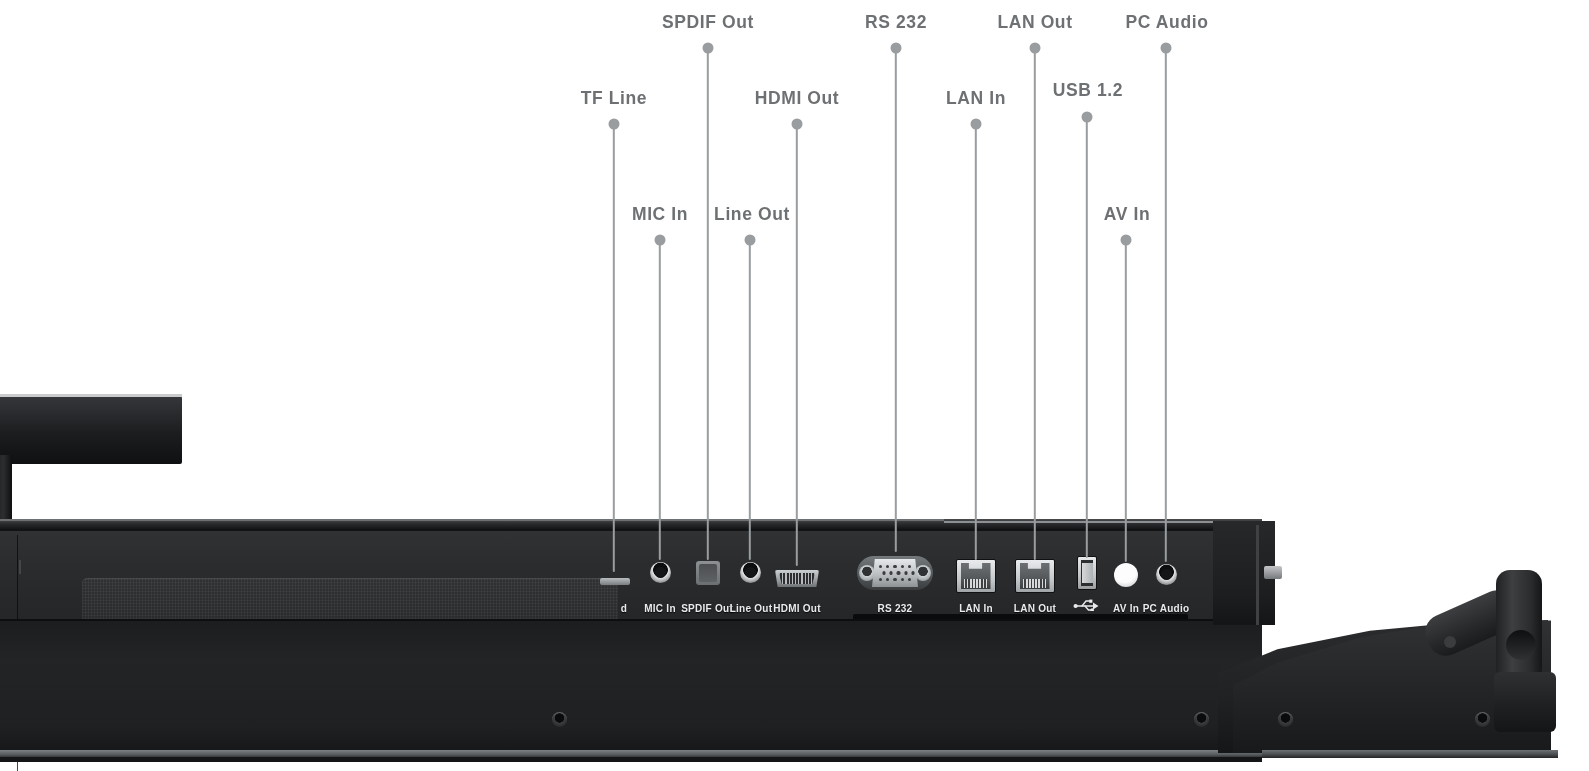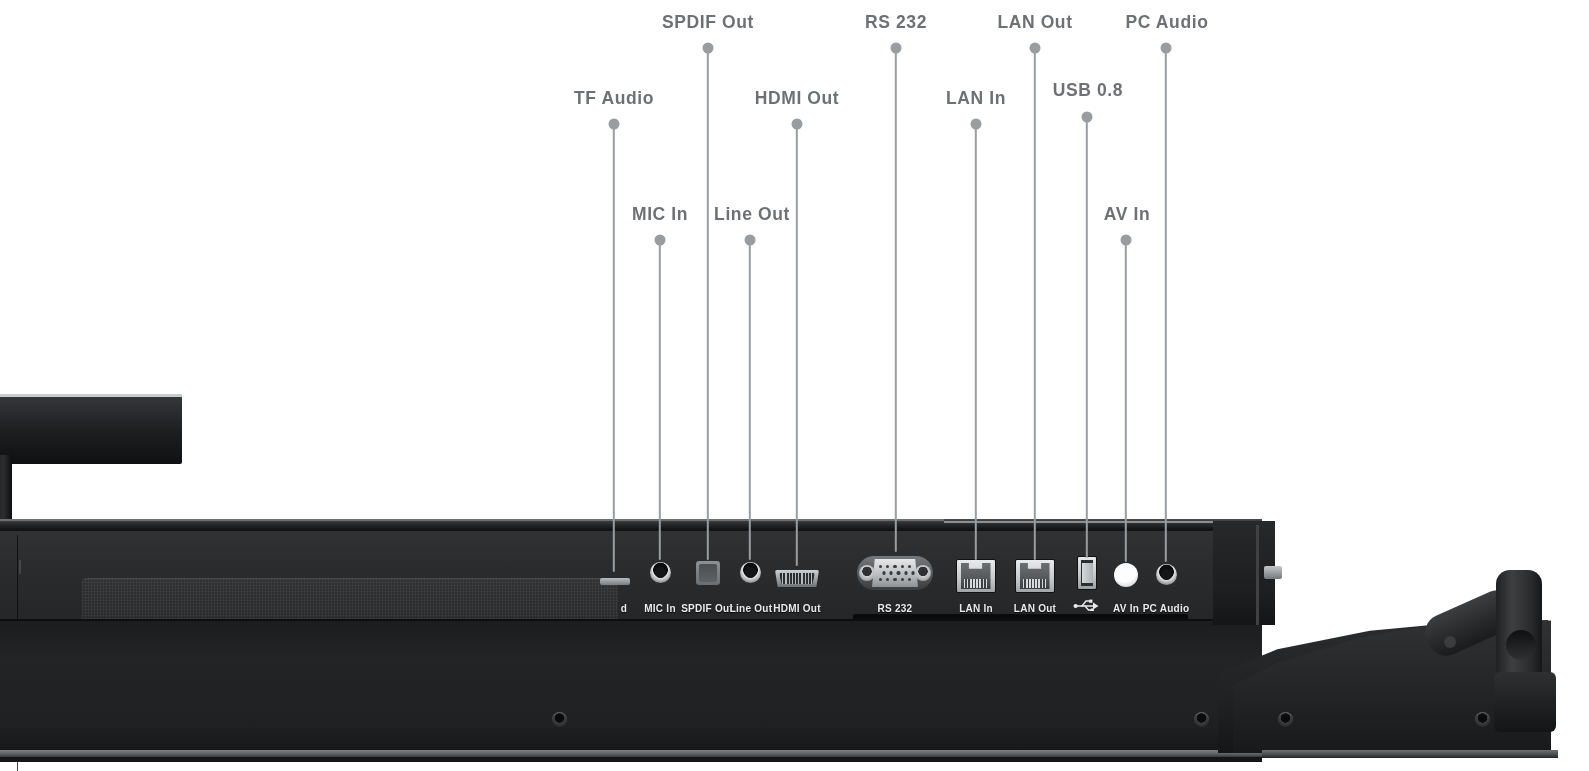--- a/index.html
+++ b/index.html
@@ -493,21 +493,21 @@
             <rect x="16.2" y="1.6" width="3.2" height="3.2" fill="#e9ebed"></rect>
             <circle cx="19.2" cy="12" r="1.8" fill="#e9ebed"></circle>
           </svg></div>
       </div>
   </div>
 
   <div class="callout-layer" id="callout-layer">
       <div class="callout">
         <div class="c-line" style="left: 614px; top: 124px; height: 448px;"></div>
         <div class="c-dot" style="left: 614px; top: 124px;"></div>
-        <div class="c-label" style="left: 614px; top: 88px;">TF Audio</div>
+        <div class="c-label" style="left: 614px; top: 88px;">TF Line</div>
       </div>
       <div class="callout">
         <div class="c-line" style="left: 660px; top: 240px; height: 320px;"></div>
         <div class="c-dot" style="left: 660px; top: 240px;"></div>
         <div class="c-label" style="left: 660px; top: 204px;">MIC In</div>
       </div>
       <div class="callout">
         <div class="c-line" style="left: 708px; top: 48px; height: 512px;"></div>
         <div class="c-dot" style="left: 708px; top: 48px;"></div>
         <div class="c-label" style="left: 708px; top: 12px;">SPDIF Out</div>
@@ -533,21 +533,21 @@
         <div class="c-label" style="left: 976px; top: 88px;">LAN In</div>
       </div>
       <div class="callout">
         <div class="c-line" style="left: 1035px; top: 48px; height: 512px;"></div>
         <div class="c-dot" style="left: 1035px; top: 48px;"></div>
         <div class="c-label" style="left: 1035px; top: 12px;">LAN Out</div>
       </div>
       <div class="callout">
         <div class="c-line" style="left: 1087px; top: 117px; height: 441px;"></div>
         <div class="c-dot" style="left: 1087px; top: 117px;"></div>
-        <div class="c-label" style="left: 1088px; top: 80px;">USB 0.8</div>
+        <div class="c-label" style="left: 1088px; top: 80px;">USB 1.2</div>
       </div>
       <div class="callout">
         <div class="c-line" style="left: 1126px; top: 240px; height: 322px;"></div>
         <div class="c-dot" style="left: 1126px; top: 240px;"></div>
         <div class="c-label" style="left: 1127px; top: 204px;">AV In</div>
       </div>
       <div class="callout">
         <div class="c-line" style="left: 1166px; top: 48px; height: 514px;"></div>
         <div class="c-dot" style="left: 1166px; top: 48px;"></div>
         <div class="c-label" style="left: 1167px; top: 12px;">PC Audio</div>

